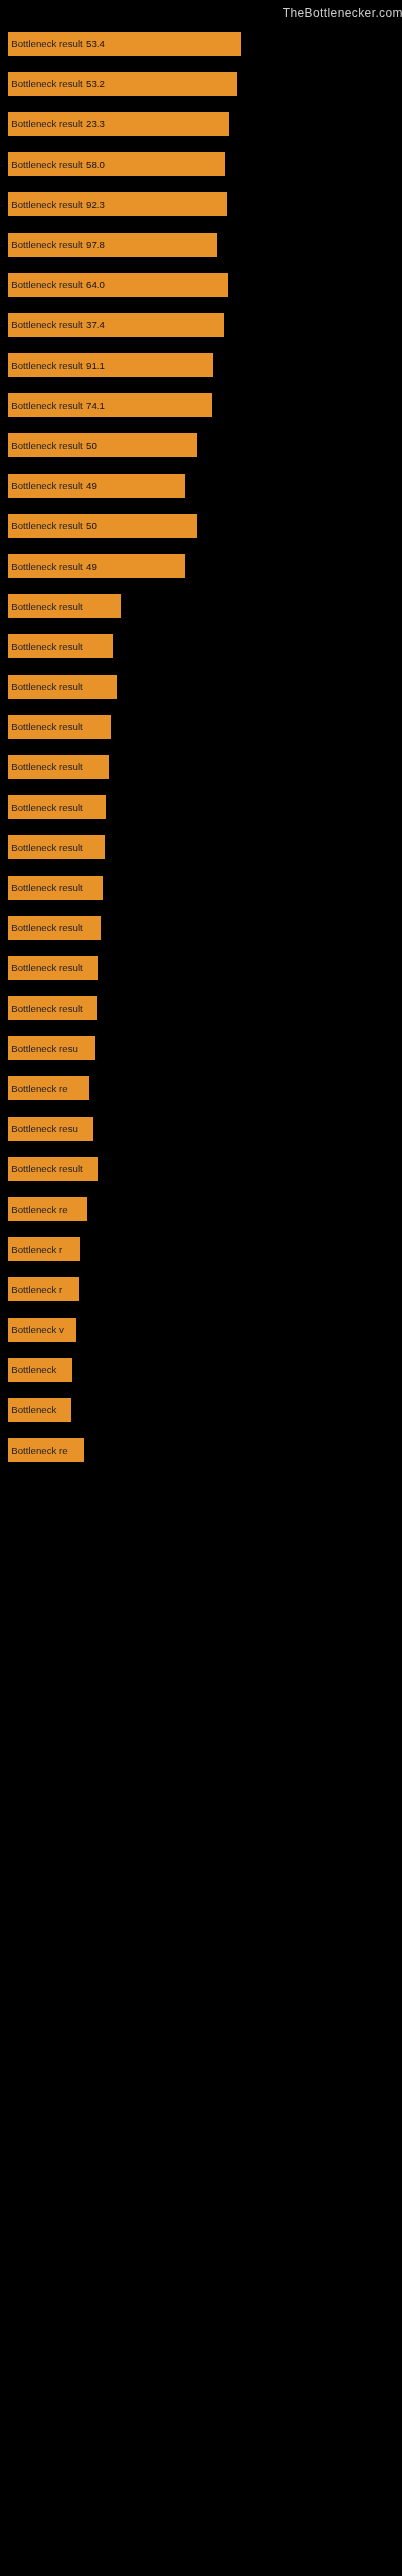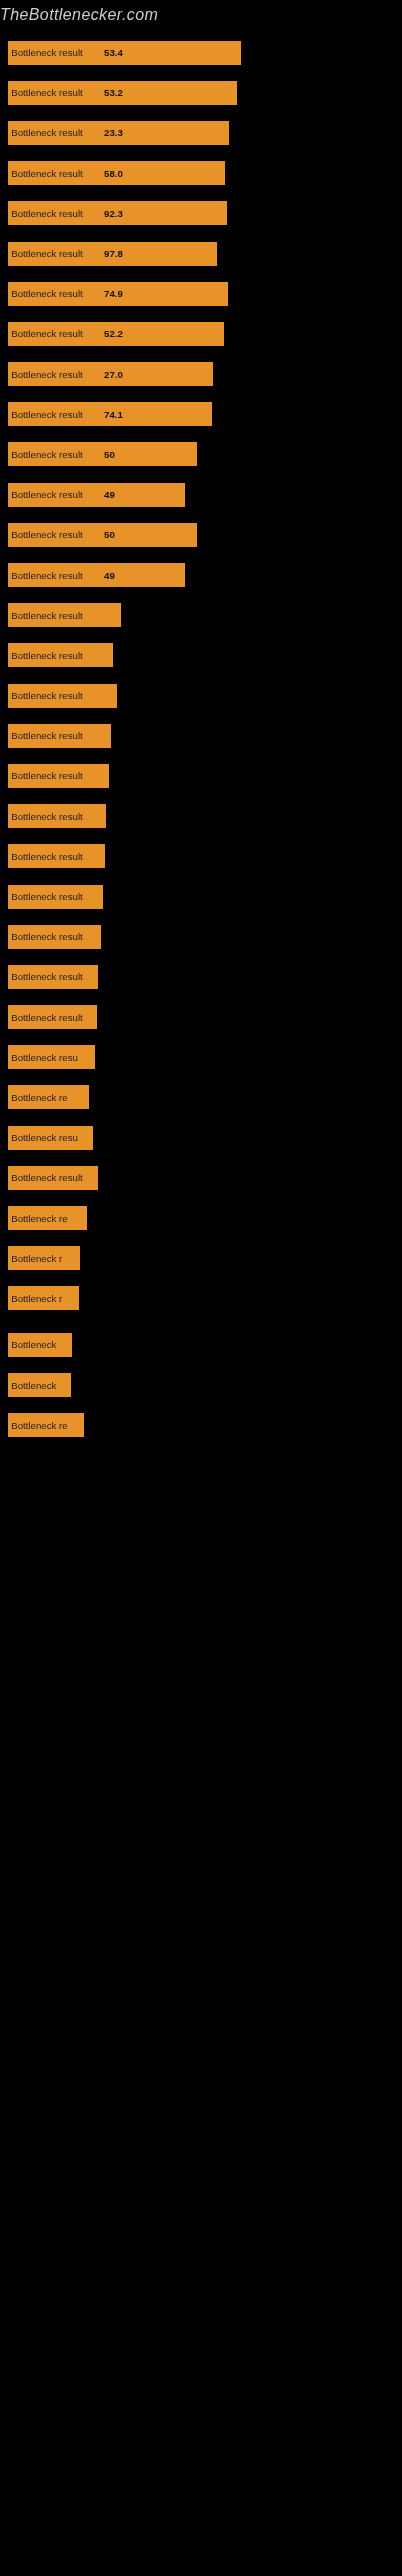--- a/index.html
+++ b/index.html
@@ -7,33 +7,32 @@
       padding: 0;
       box-sizing: border-box;
     }
     body {
       background-color: #000;
       font-family: Arial, sans-serif;
       width: 403px;
       min-height: 2576px;
     }
     .header {
-      text-align: left;
+      text-align: right;
       padding: 6.4px 0 3.2px 0;
       color: #ccc;
-      font-size: 16px;
+      font-size: 12px;
       letter-spacing: 0.4px;
-      font-style: italic;
     }
     .chart-container {
       padding: 8px 8px 0 8px;
     }
     .bar-row {
       display: flex;
-      align-items: flex-end;
+      align-items: flex-start;
       margin-bottom: 4.8px;
       height: 29px;
     }
     .bar-wrapper {
       position: relative;
       display: flex;
       align-items: center;
       height: 24px;
     }
     .bar {
@@ -46,22 +45,22 @@
     .bar-label {
       color: #222;
       font-size: 9.7px;
       font-weight: 500;
       white-space: nowrap;
       padding-right: 3.2px;
     }
     .bar-value {
       color: #111;
       font-size: 9.7px;
-      font-weight: bold;
-      margin-left: 18px;
+      font-weight: normal;
+      margin-left: 0;
       white-space: nowrap;
     }
     .spacer {
       height: 6.4px;
     }
   </style>
 </head>
 <body>
 
 <div class="header">TheBottlenecker.com</div>
@@ -118,39 +117,39 @@
           <span class="bar-label">Bottleneck result</span>
           <span class="bar-value">97.8</span>
         </div>
       </div>
     </div>
     <div class="spacer"></div>
     <div class="bar-row">
       <div class="bar-wrapper">
         <div class="bar" style="width: 220px;">
           <span class="bar-label">Bottleneck result</span>
-          <span class="bar-value">74.9</span>
+          <span class="bar-value">64.0</span>
         </div>
       </div>
     </div>
     <div class="spacer"></div>
     <div class="bar-row">
       <div class="bar-wrapper">
         <div class="bar" style="width: 216px;">
           <span class="bar-label">Bottleneck result</span>
-          <span class="bar-value">52.2</span>
+          <span class="bar-value">37.4</span>
         </div>
       </div>
     </div>
     <div class="spacer"></div>
     <div class="bar-row">
       <div class="bar-wrapper">
         <div class="bar" style="width: 205px;">
           <span class="bar-label">Bottleneck result</span>
-          <span class="bar-value">27.0</span>
+          <span class="bar-value">91.1</span>
         </div>
       </div>
     </div>
     <div class="spacer"></div>
     <div class="bar-row">
       <div class="bar-wrapper">
         <div class="bar" style="width: 204px;">
           <span class="bar-label">Bottleneck result</span>
           <span class="bar-value">74.1</span>
         </div>
@@ -330,20 +329,27 @@
     </div>
     <div class="spacer"></div>
     <div class="bar-row">
       <div class="bar-wrapper">
         <div class="bar" style="width: 71px;">
           <span class="bar-label">Bottleneck r</span>
         </div>
       </div>
     </div>
     <div class="spacer"></div>
+    <div class="bar-row">
+      <div class="bar-wrapper">
+        <div class="bar" style="width: 68px;">
+          <span class="bar-label">Bottleneck v</span>
+        </div>
+      </div>
+    </div>
     <div class="spacer"></div>
     <div class="bar-row">
       <div class="bar-wrapper">
         <div class="bar" style="width: 64px;">
           <span class="bar-label">Bottleneck</span>
         </div>
       </div>
     </div>
     <div class="spacer"></div>
     <div class="bar-row">

